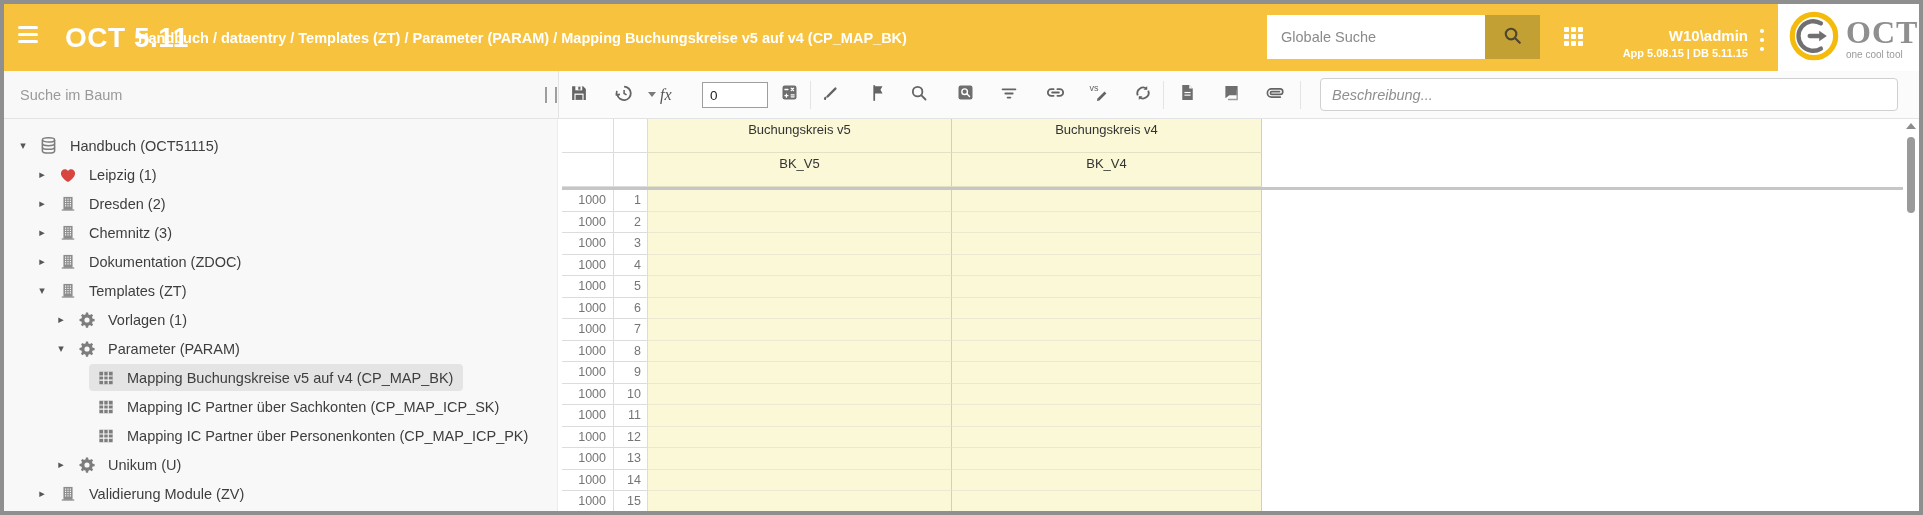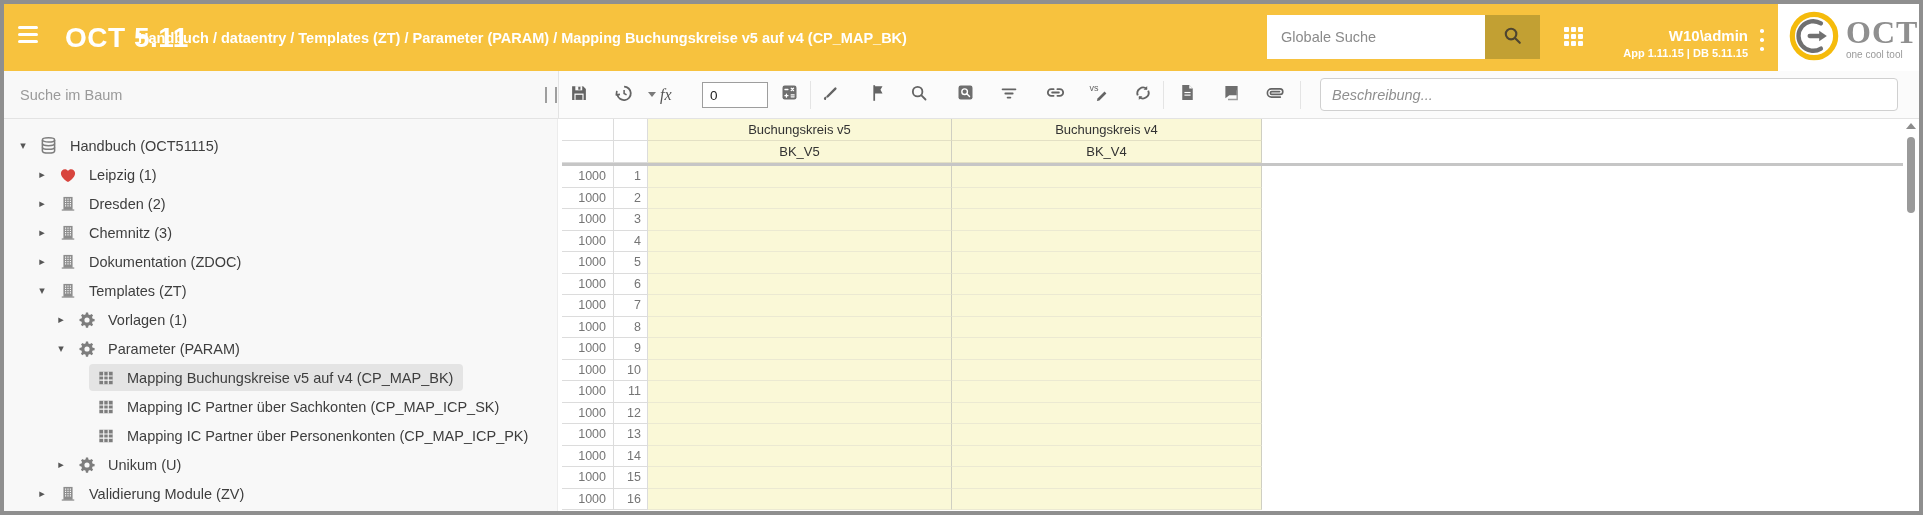--- a/index.html
+++ b/index.html
@@ -56,21 +56,21 @@
   .grid{position:absolute;left:555px;top:0;right:0;bottom:0;background:#fff;}
   .gi{position:absolute;left:3px;top:0;}
   .grow{display:flex;}
   .c{flex:none;overflow:hidden;white-space:nowrap;}
   .c.rh{width:52px;background:#fff;border-right:1px solid #dcdcdc;border-bottom:1px solid #dcdcdc;color:#757575;font-size:12.5px;text-align:right;padding-right:7px;}
   .c.rn{width:34px;background:#fff;border-right:1px solid #dcdcdc;border-bottom:1px solid #dcdcdc;color:#757575;font-size:12.5px;text-align:right;padding-right:6px;}
   .c.y1{width:304px;}
   .c.y2{width:310px;}
   .ylw{background:#FAF8D7;border-right:1px solid #cfcfc2;border-bottom:1px solid #ebe9d2;}
   .hdr .ylw{border-bottom:1px solid #e3e0c4;color:#333;font-size:13px;text-align:center;}
-  .hdr .c{height:22px;line-height:22px;}
+  .hdr .c{height:34px;line-height:22px;}
   .drow .c{height:21.5px;line-height:21.5px;}
   .thick{height:3px;background:#c6c6c6;width:1341px;}
   .vscroll{position:absolute;right:2px;top:2px;width:12px;bottom:2px;}
   .vs-up{width:0;height:0;margin:2px auto 0;border-left:5px solid transparent;border-right:5px solid transparent;border-bottom:6px solid #8c8c8c;cursor:pointer;}
   .vs-thumb{width:8px;margin:8px auto 0;height:76px;background:#9a9a9a;border-radius:4px;cursor:pointer;}
 </style>
 </head>
 <body>
 
 <div class="window">
@@ -96,21 +96,21 @@
         <i></i>
         <i></i>
         <i></i>
         <i></i>
         <i></i>
         <i></i>
         <i></i>
       </div>
     <div class="userblock">
       <div class="username">W10\admin</div>
-      <div class="version">App 1.11.15 | DB 5.11.15</div>
+      <div class="version">App 5.08.15 | DB 5.11.15</div>
     </div>
     <div class="kebab">
         <i></i>
         <i></i>
         <i></i>
       </div>
     <div class="logo-box">
       <span><svg viewBox="0 0 60 60" width="52" height="52">
             <circle cx="30" cy="30" r="25" fill="none" stroke="#F5BB0C" stroke-width="6"></circle>
             <path d="M38 15.5A17 17 0 1 0 38 44.5" fill="none" stroke="#707070" stroke-width="5" stroke-linecap="round"></path>

